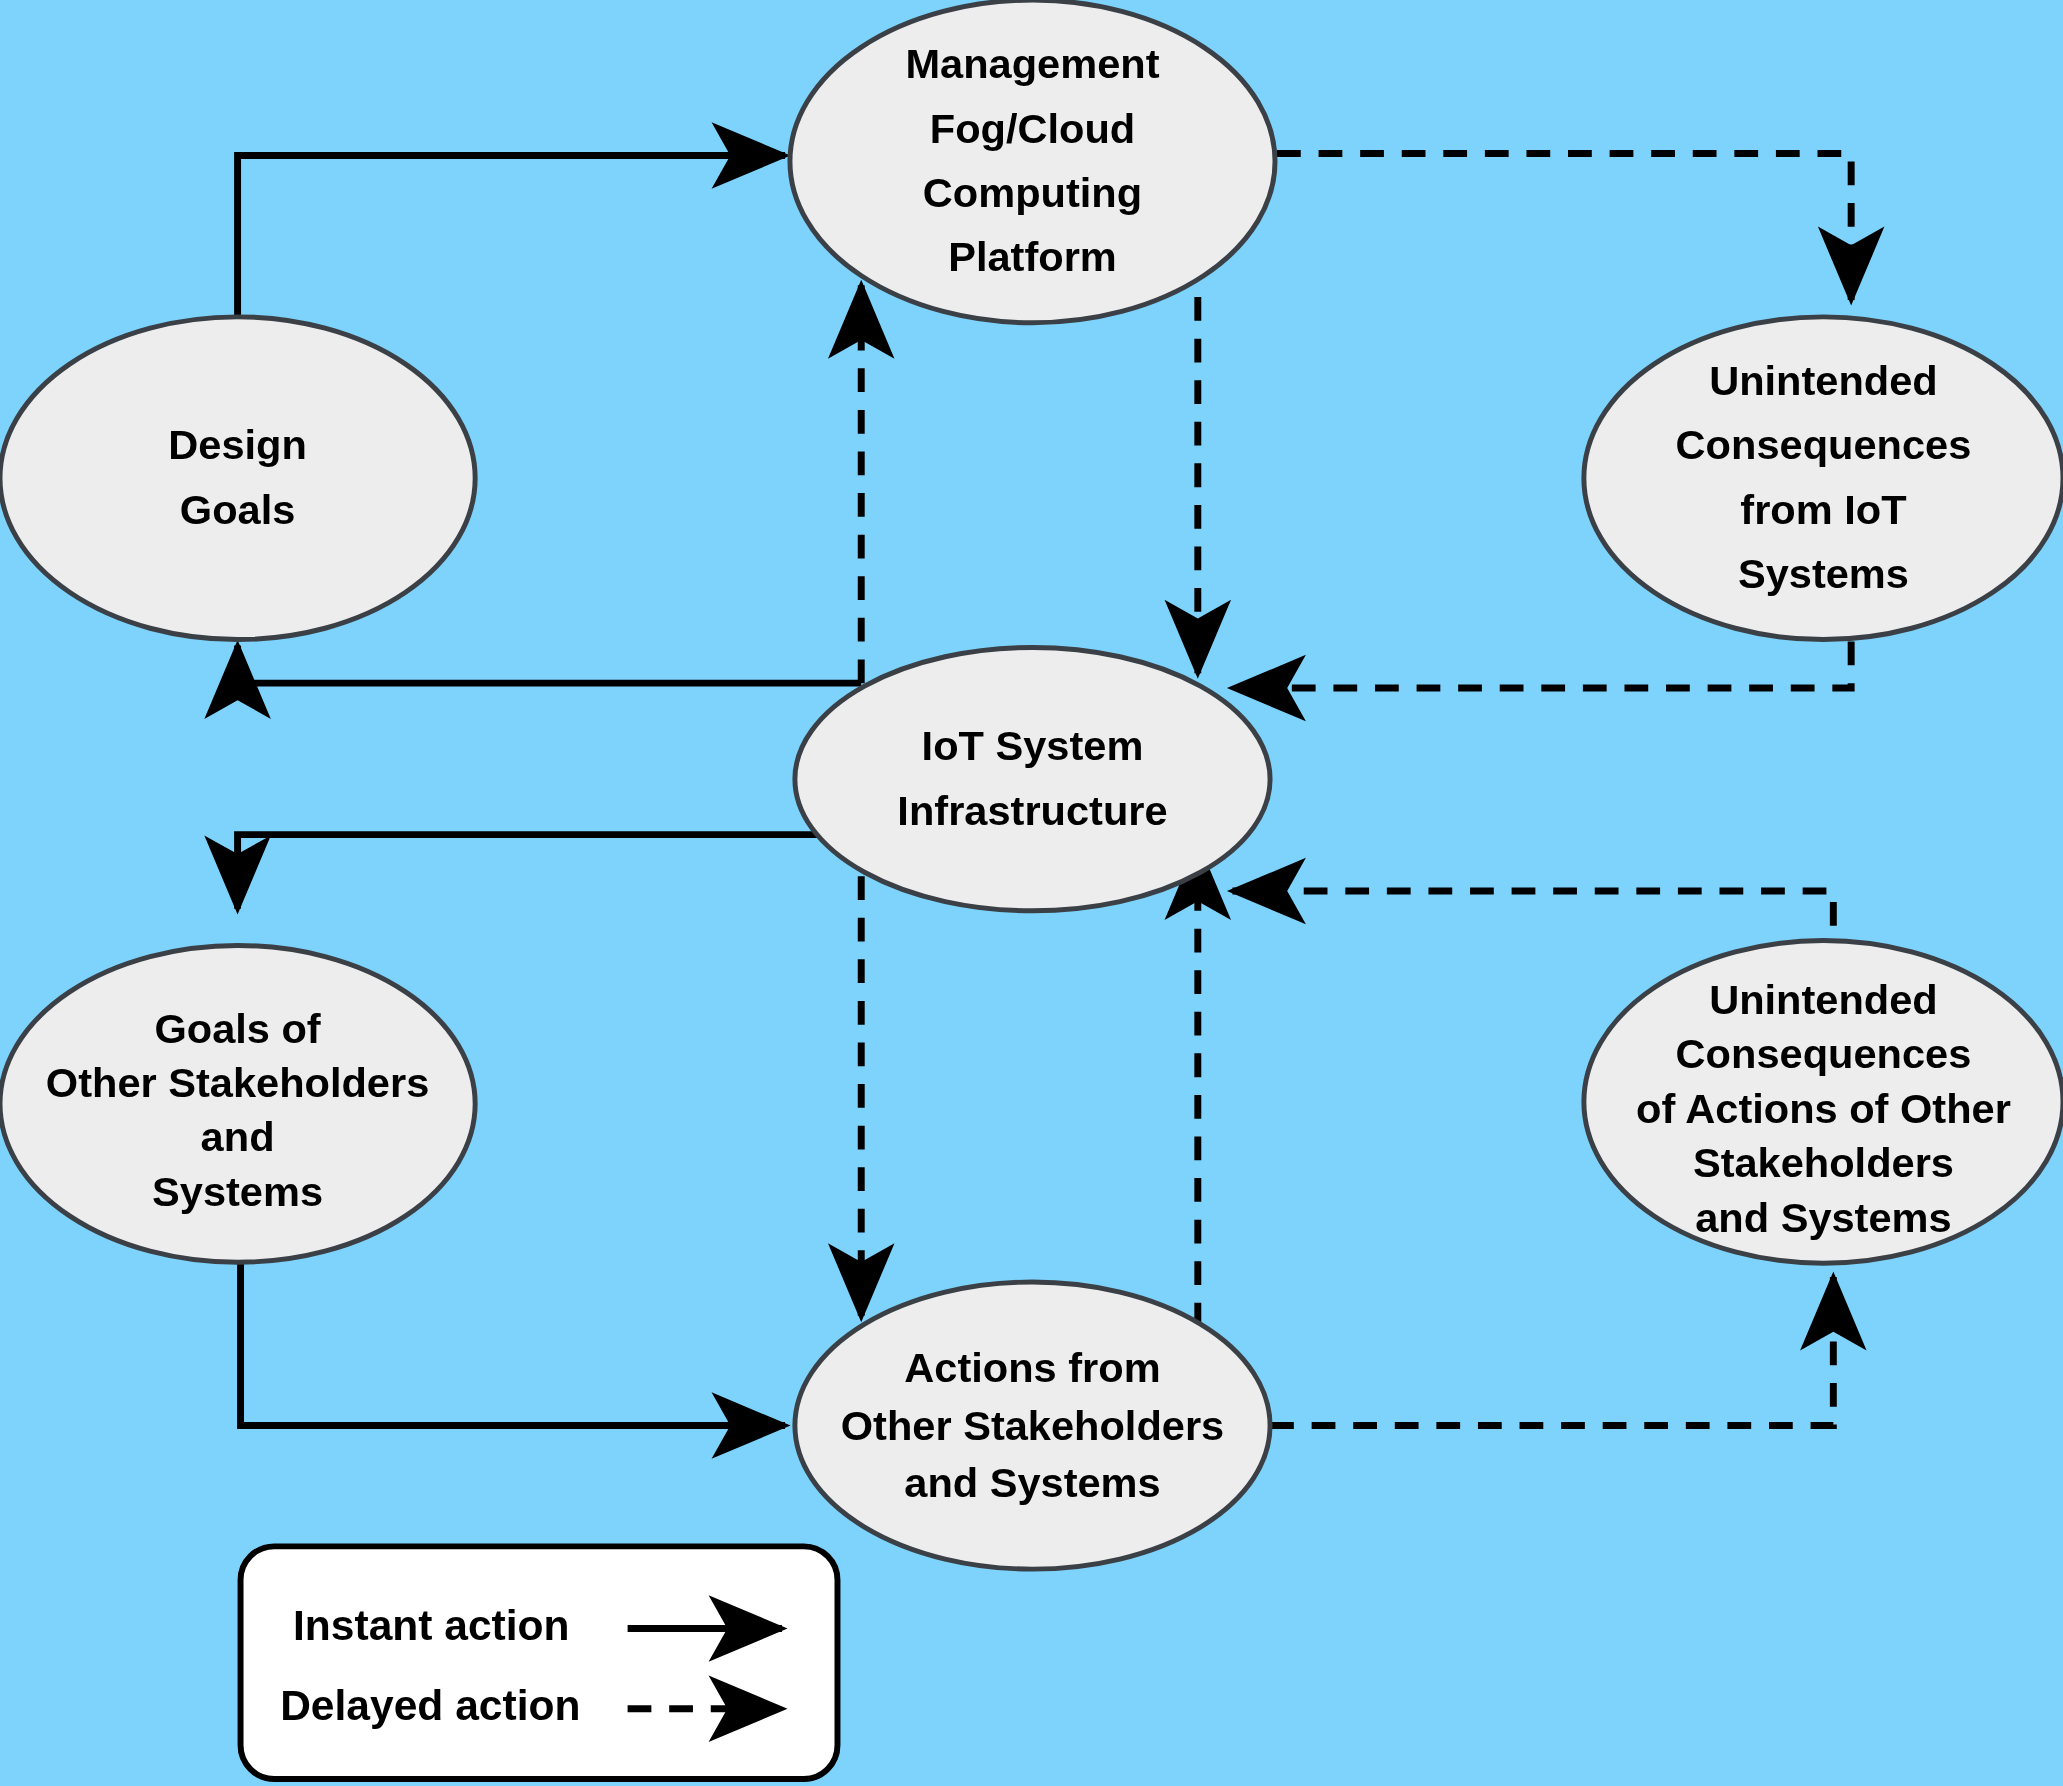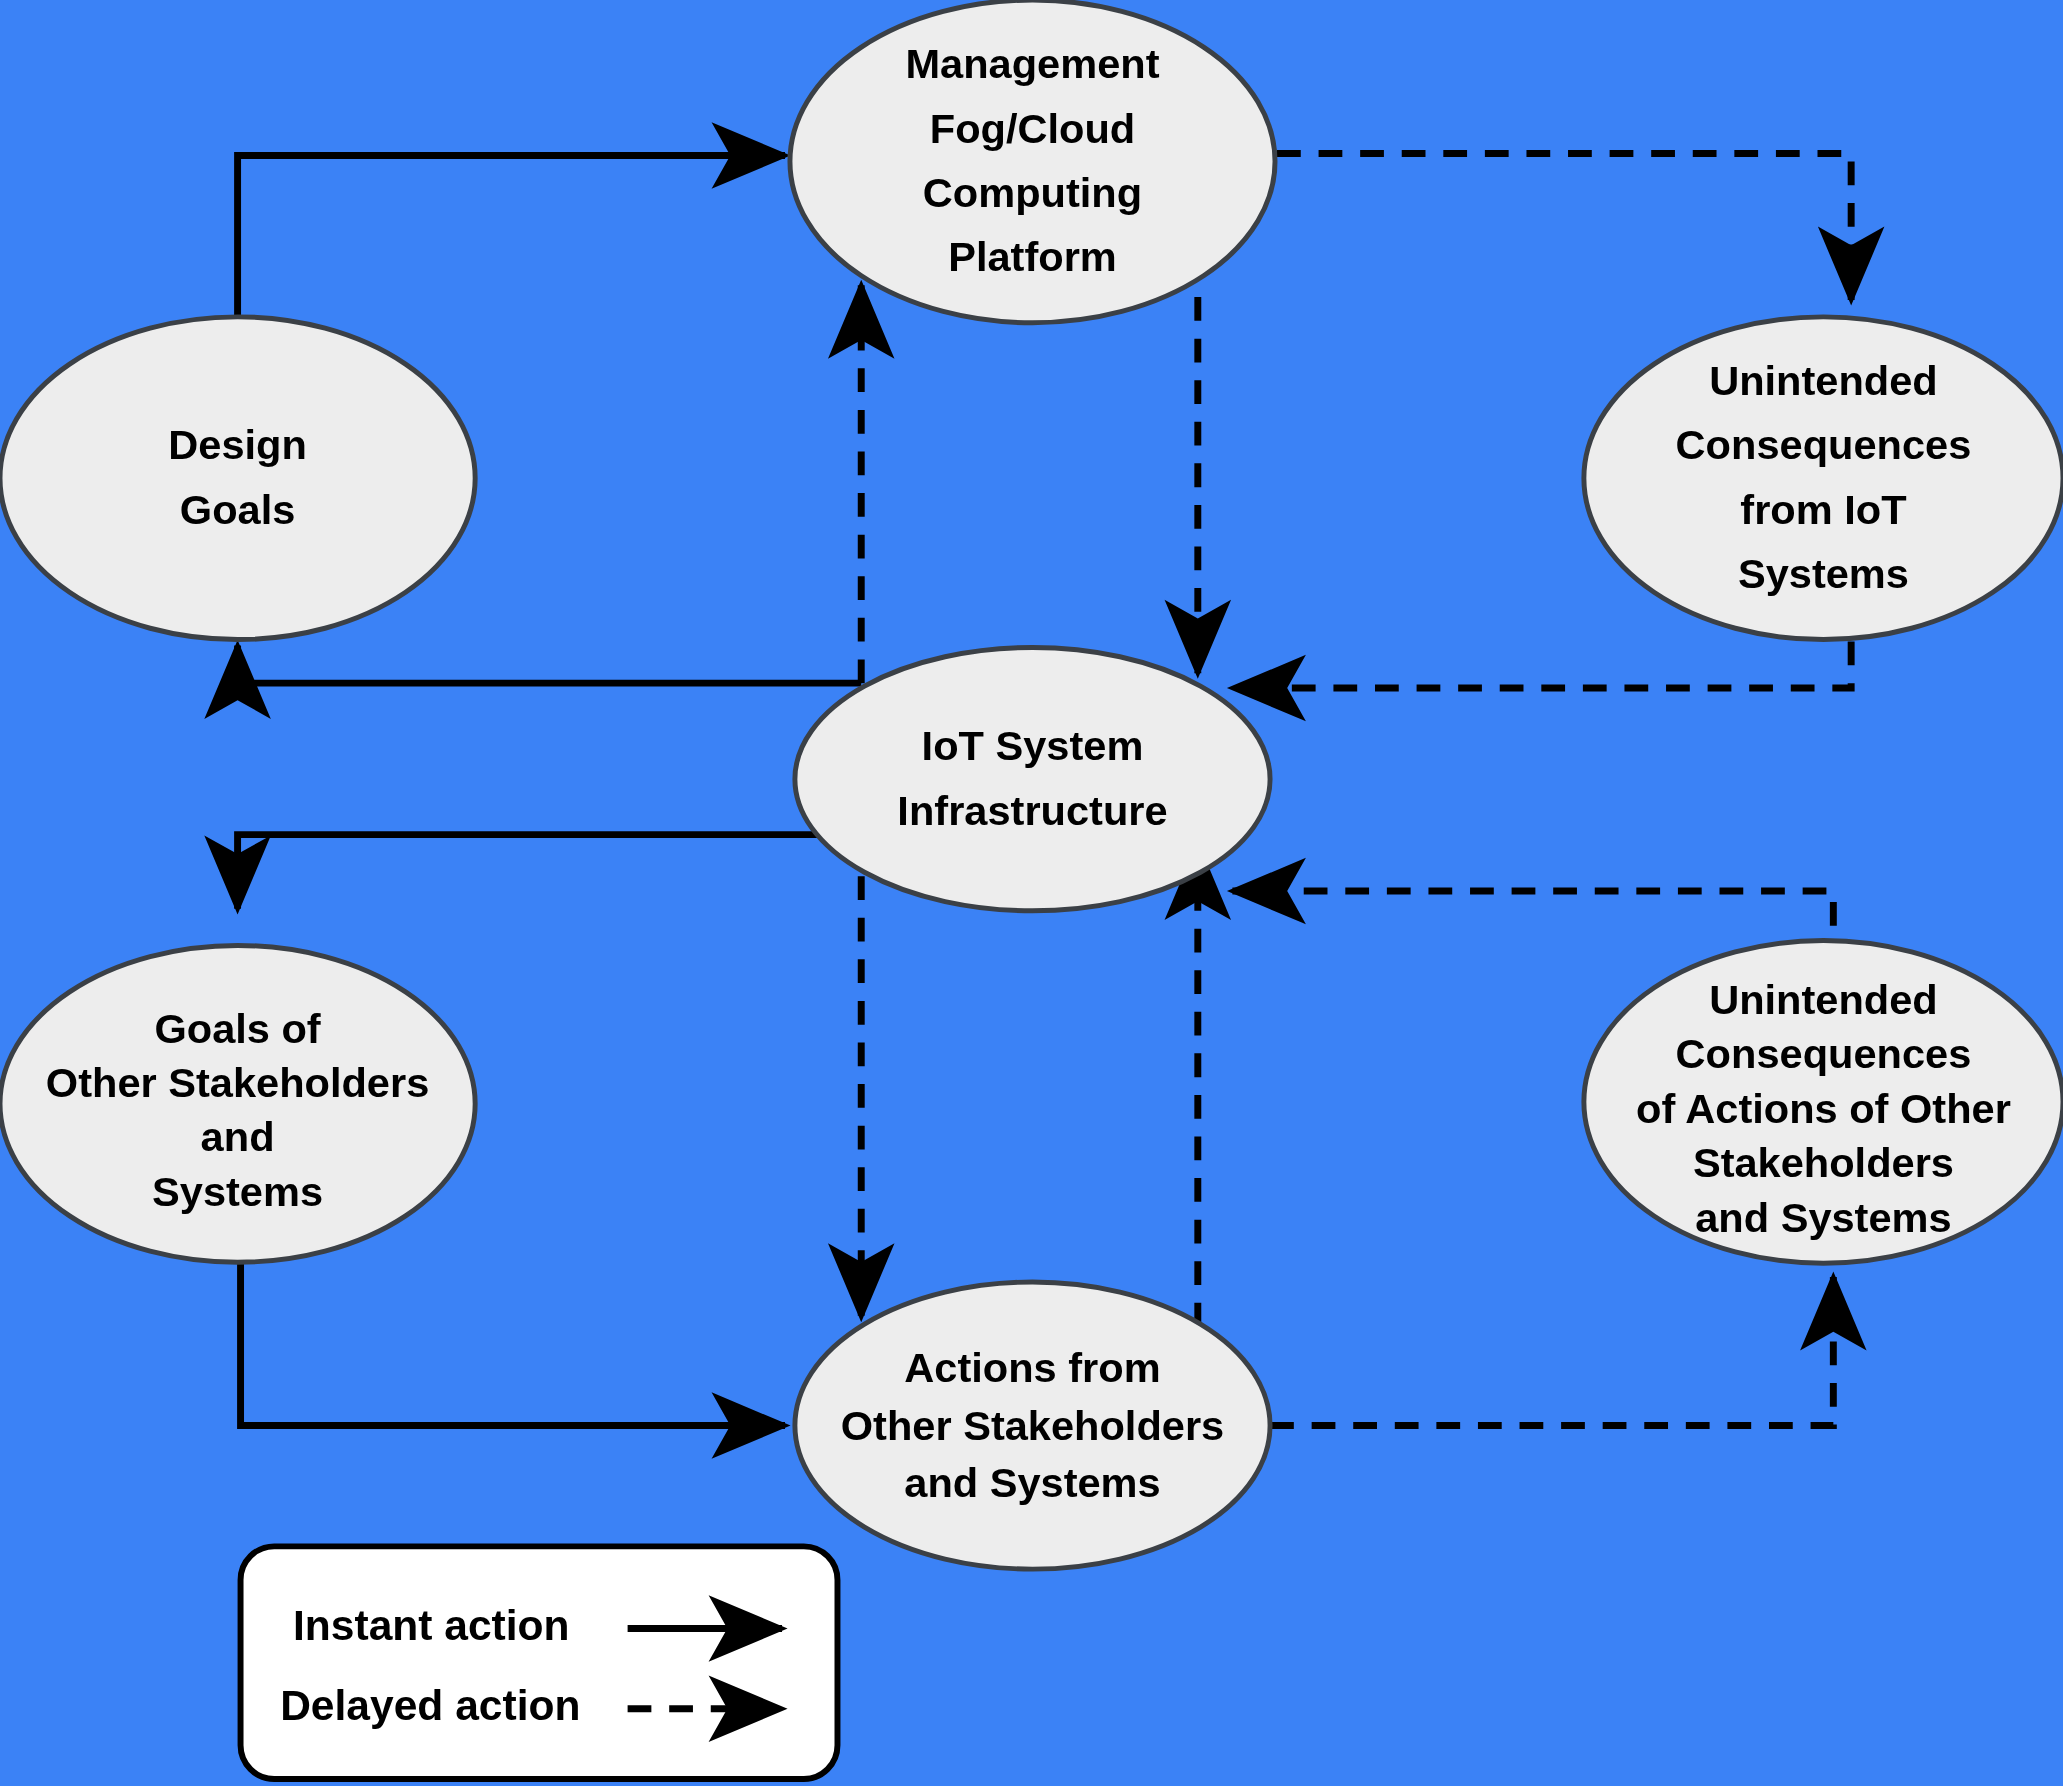--- a/index.html
+++ b/index.html
@@ -4,21 +4,21 @@
 <style>
   html, body {
     margin: 0;
     padding: 0;
     background: #ffffff;
   }
   #diagram-root {
     position: relative;
     width: 2063px;
     height: 1786px;
-    background: #3b82f6;
+    background: #7dd3fc;
     font-family: "Liberation Sans", sans-serif;
   }
   svg.canvas {
     display: block;
     width: 2063px;
     height: 1786px;
   }
   .node-ellipse {
     fill: #ededed;
     stroke: #3b4046;

